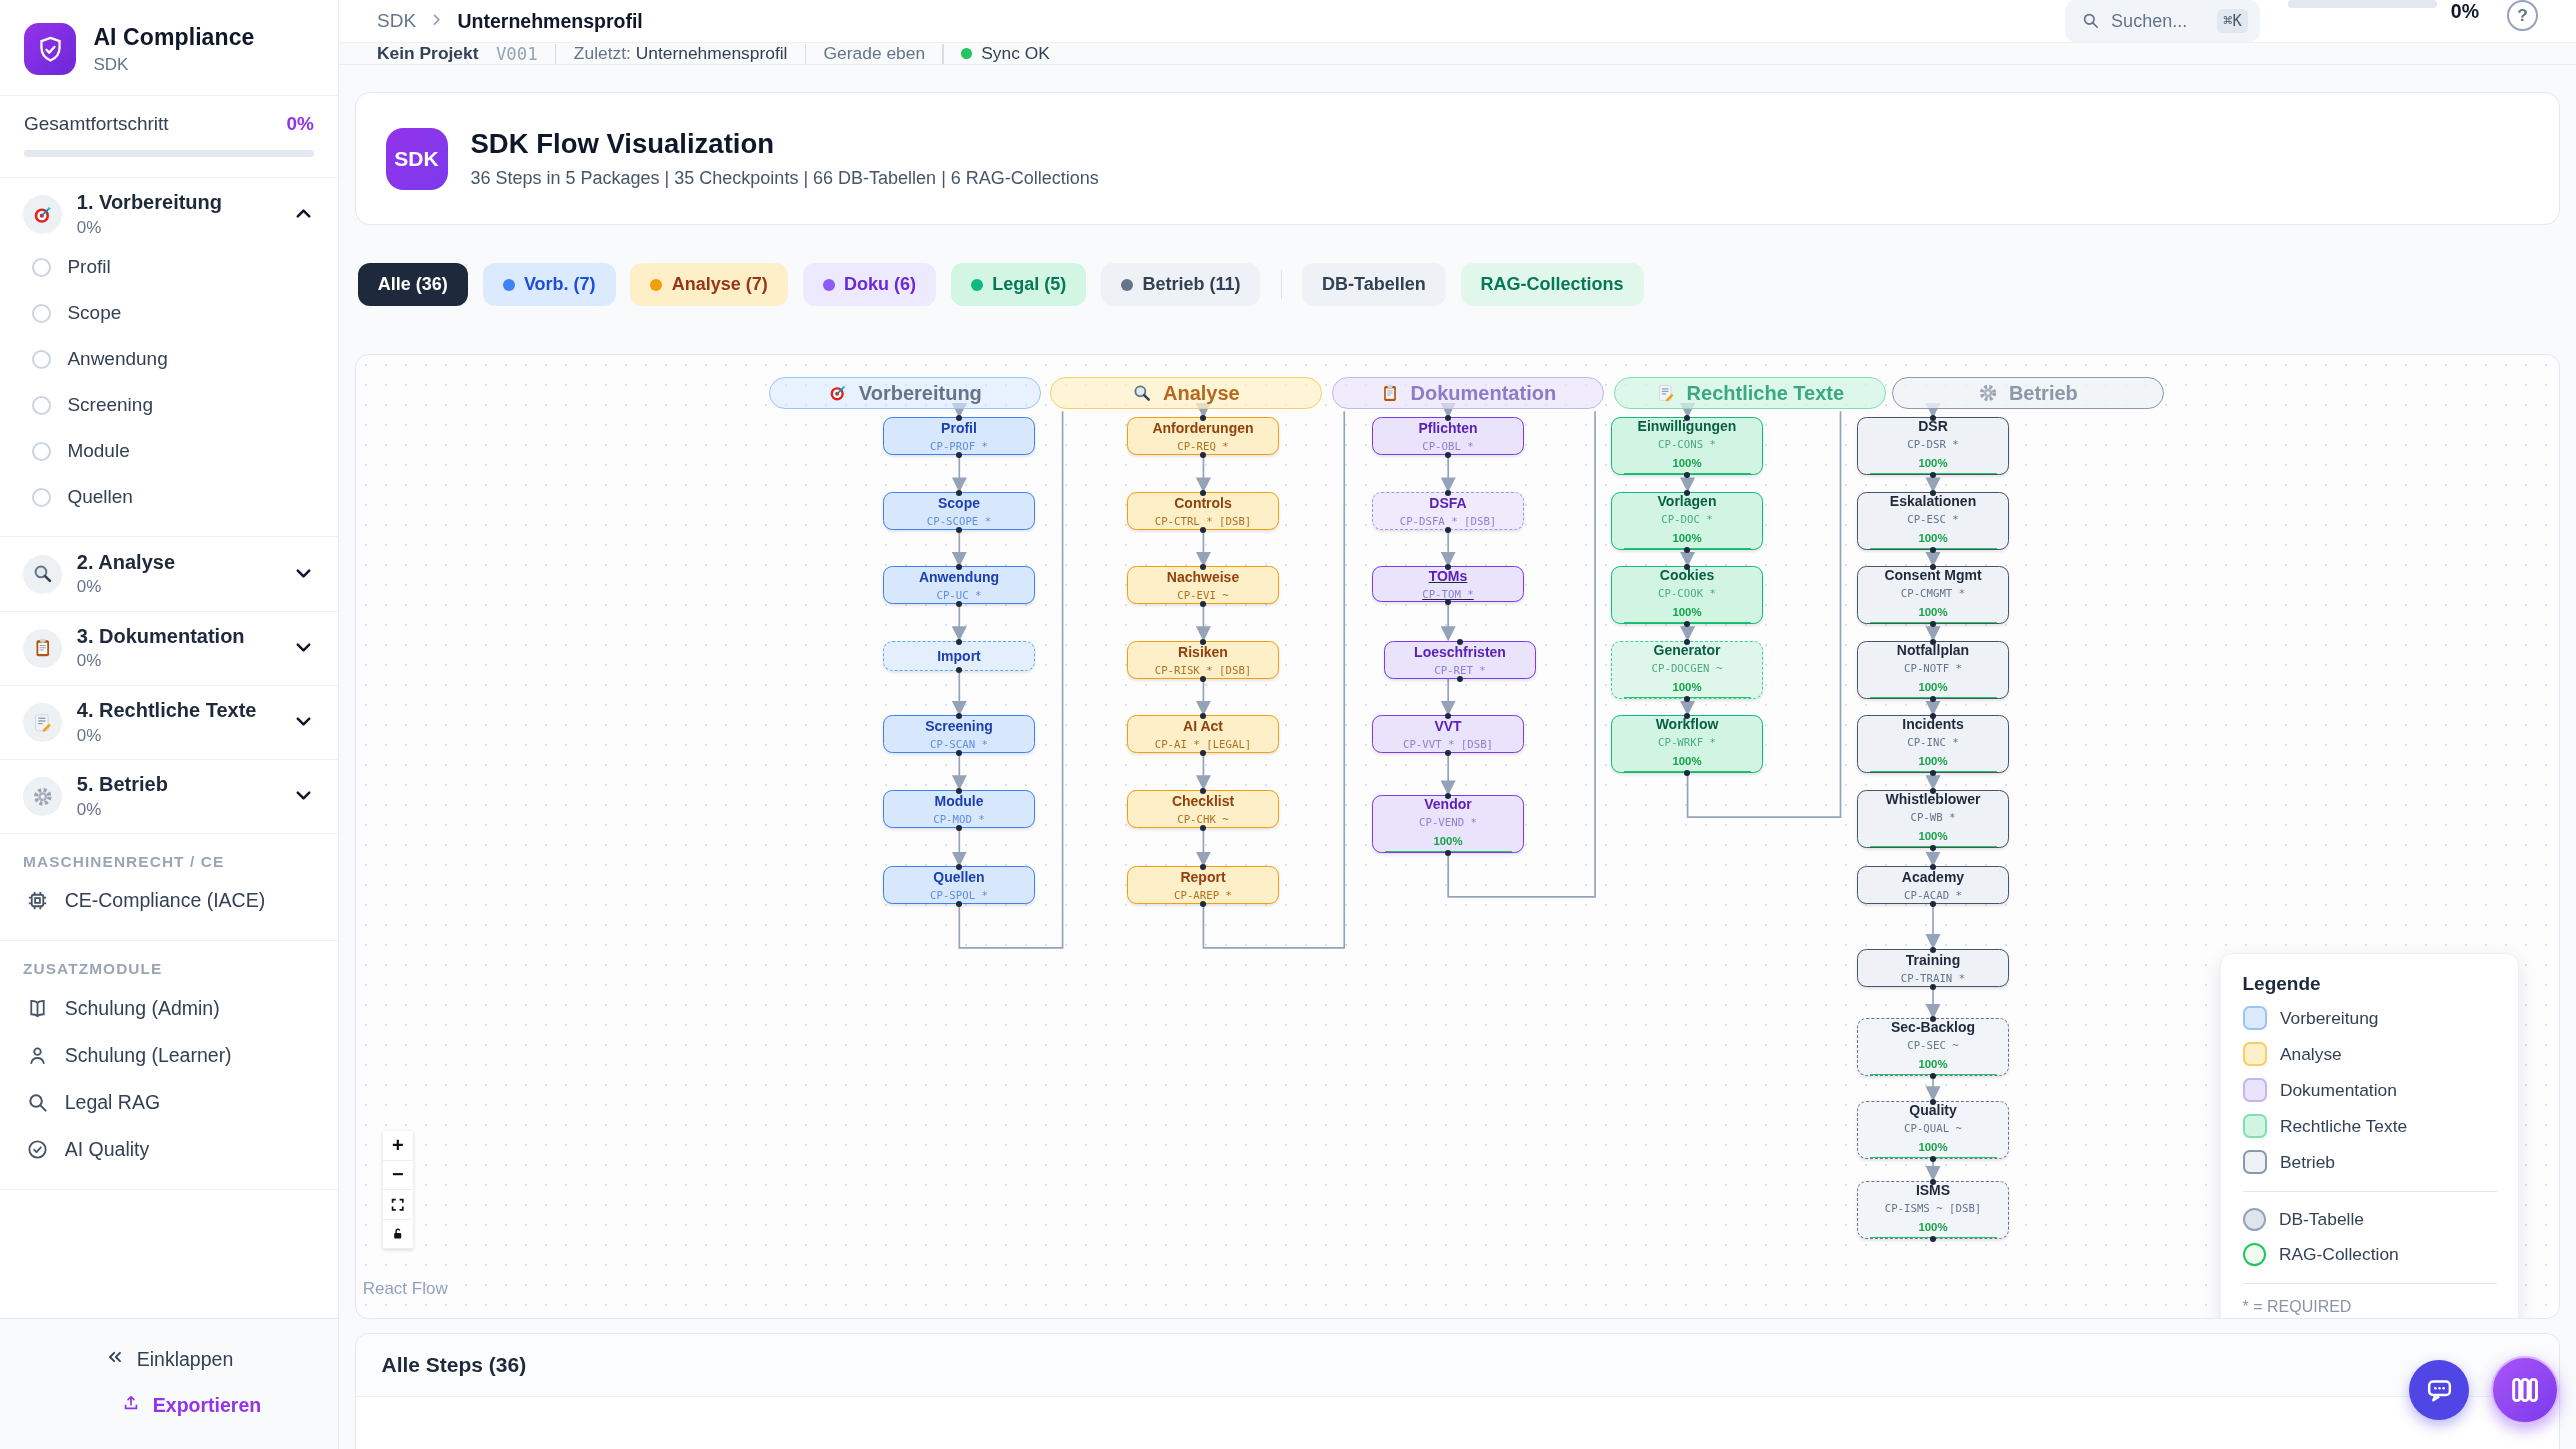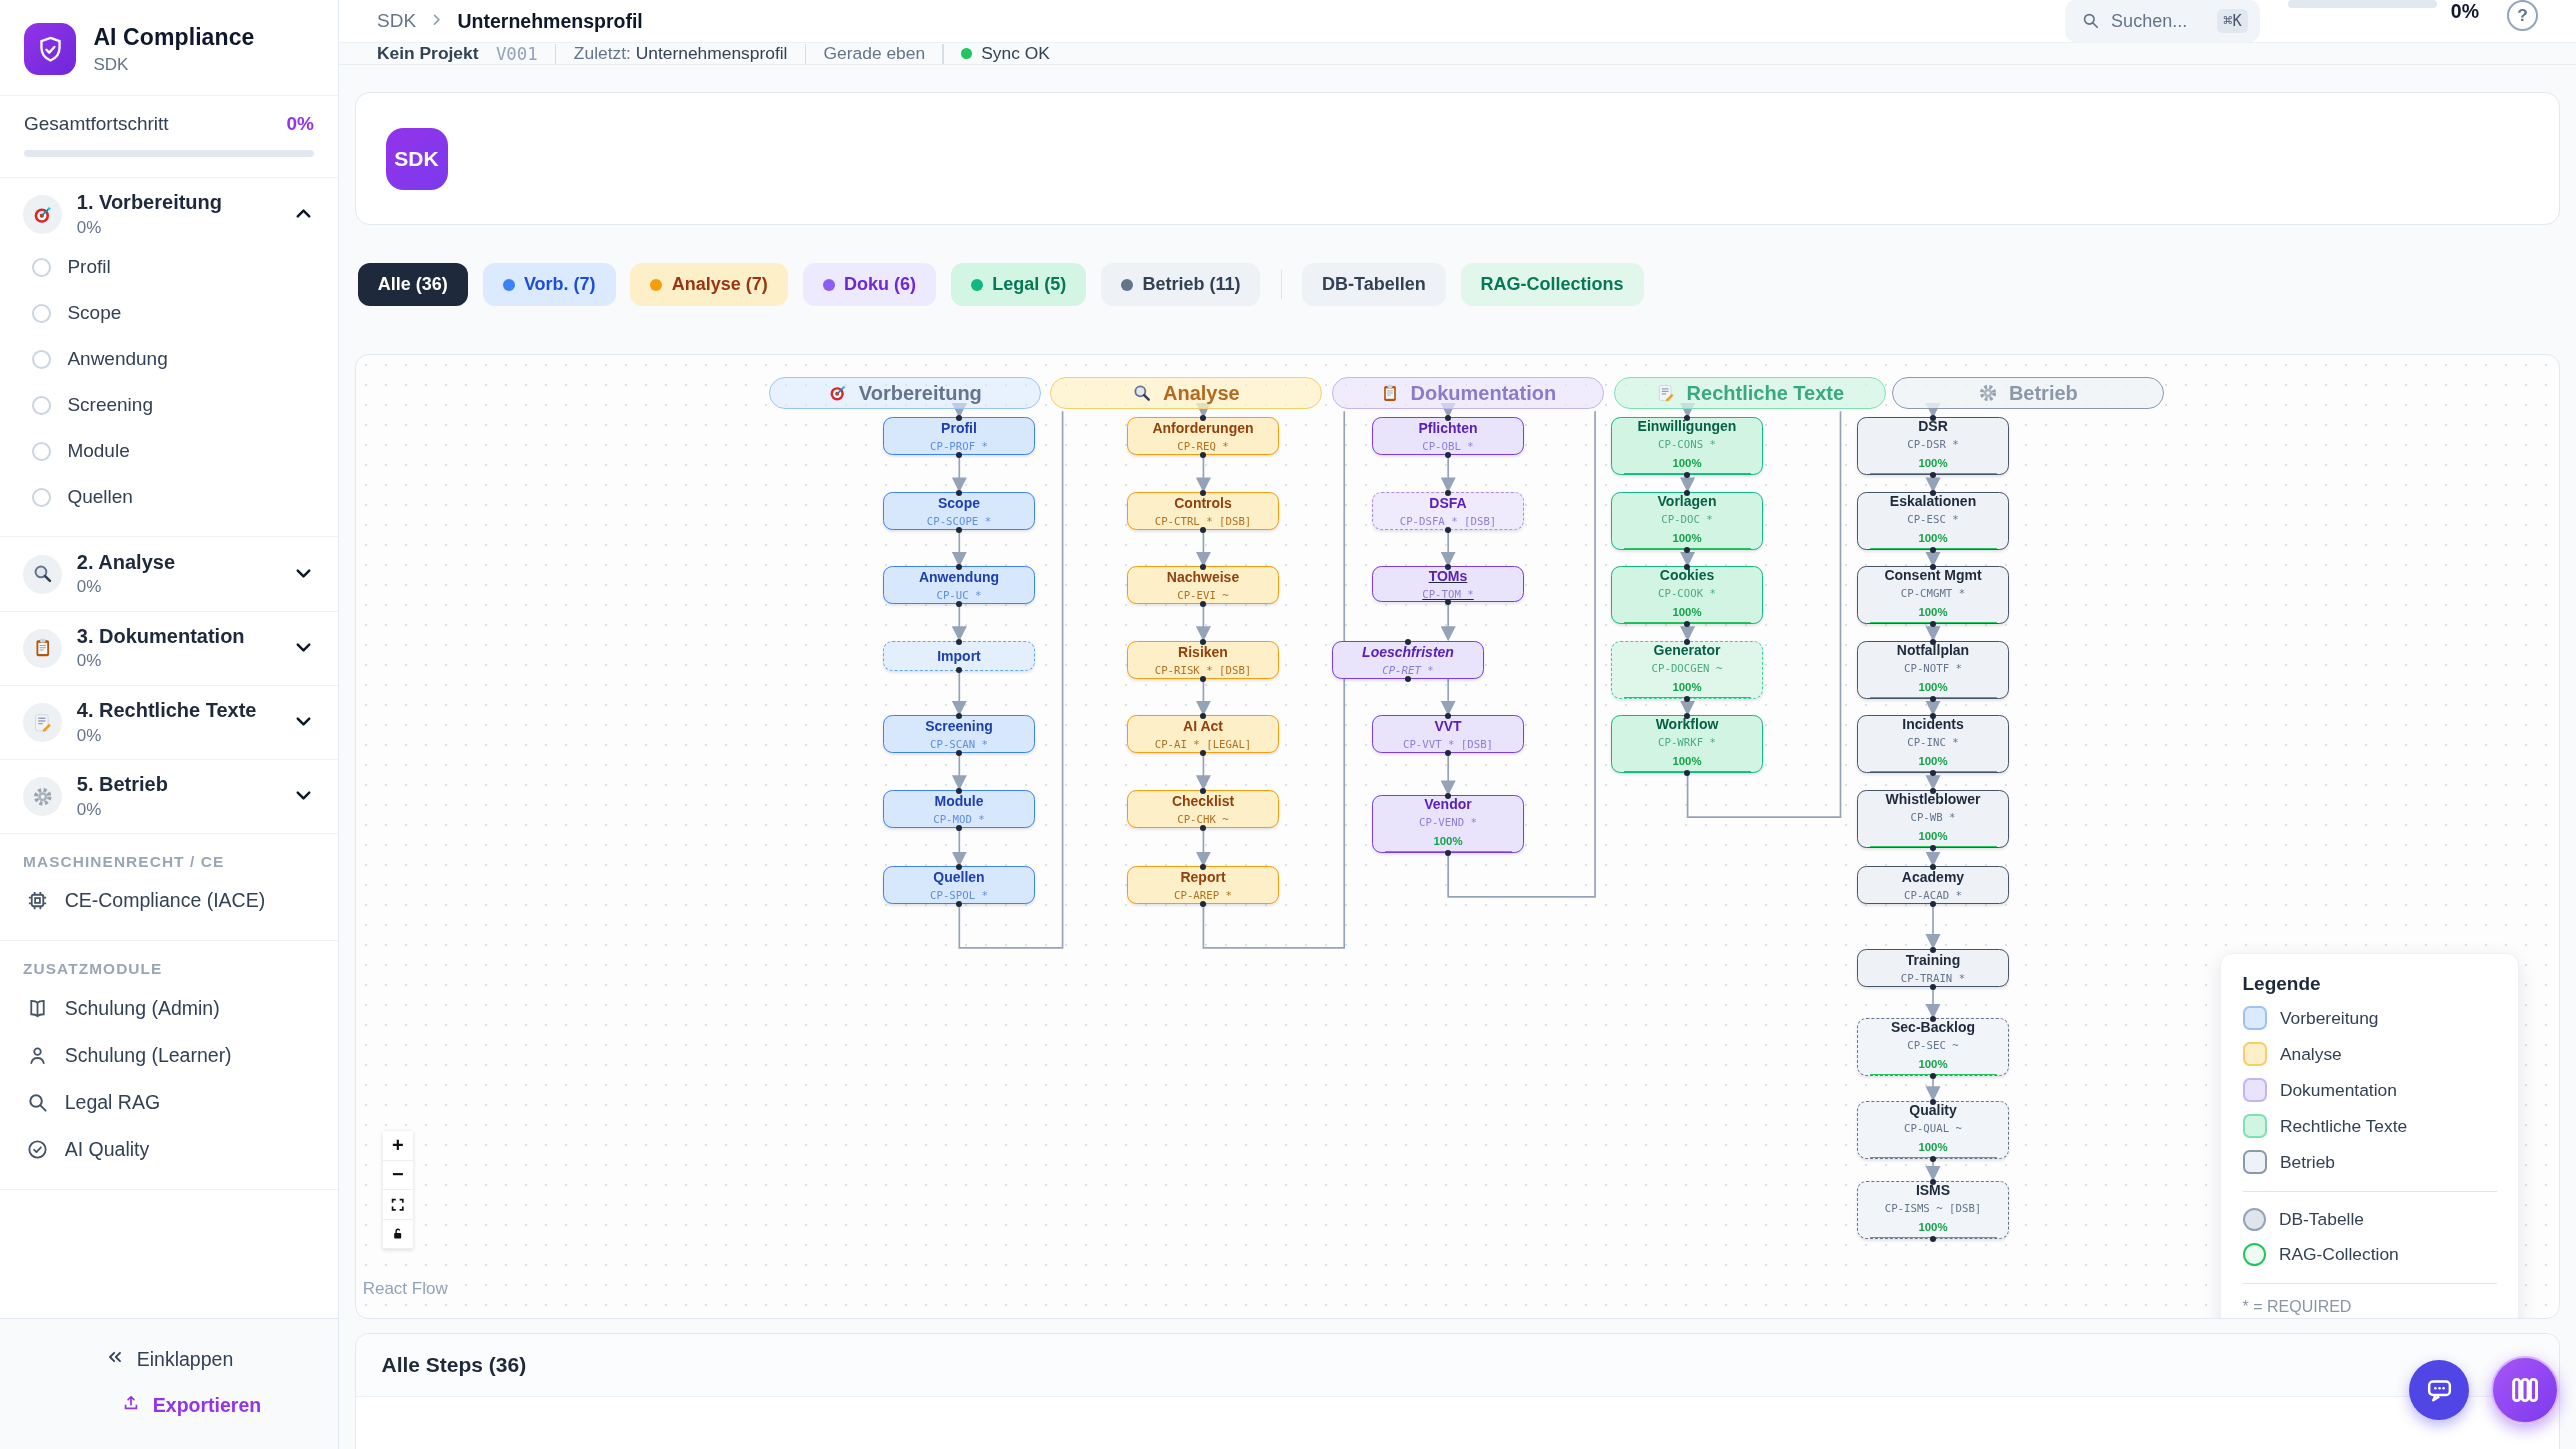--- a/index.html
+++ b/index.html
@@ -434,20 +434,24 @@
       <span class="st-div"></span>
       <span class="st-sync">
         <span class="dot-green"></span>
         <span>Sync OK</span>
       </span>
     </div>
 
     <div class="content">
       <section class="hero">
         <div class="hero-avatar">SDK</div>
+        <div>
+          <div class="hero-title">SDK Flow Visualization</div>
+          <div class="hero-sub">36 Steps in 5 Packages | 35 Checkpoints | 66 DB-Tabellen | 6 RAG-Collections</div>
+        </div>
       </section>
 
       <div class="chips" id="chips">
           <div class="chip active">
             <span>Alle (36)</span>
           </div>
           <div class="chip blue">
             <span class="dot"></span>
             <span>Vorb. (7)</span>
           </div>
@@ -670,21 +674,21 @@
             <div class="nc">CP-OBL *</div>
           </div>
           <div class="node col-purple dashed" style="left: 1016px; top: 137px; height: 38px;">
             <div class="nt">DSFA</div>
             <div class="nc">CP-DSFA * [DSB]</div>
           </div>
           <div class="node col-purple" style="left: 1016px; top: 211px; height: 36px; text-decoration: underline;">
             <div class="nt">TOMs</div>
             <div class="nc">CP-TOM *</div>
           </div>
-          <div class="node col-purple" style="left: 976px; top: 286px; height: 38px; font-style: italic;">
+          <div class="node col-purple" style="left: 1028px; top: 286px; height: 38px;">
             <div class="nt">Loeschfristen</div>
             <div class="nc">CP-RET *</div>
           </div>
           <div class="node col-purple" style="left: 1016px; top: 360px; height: 38px;">
             <div class="nt">VVT</div>
             <div class="nc">CP-VVT * [DSB]</div>
           </div>
           <div class="node col-purple" style="left: 1016px; top: 440px; height: 58px;">
             <div class="nt">Vendor</div>
             <div class="nc">CP-VEND *</div>

